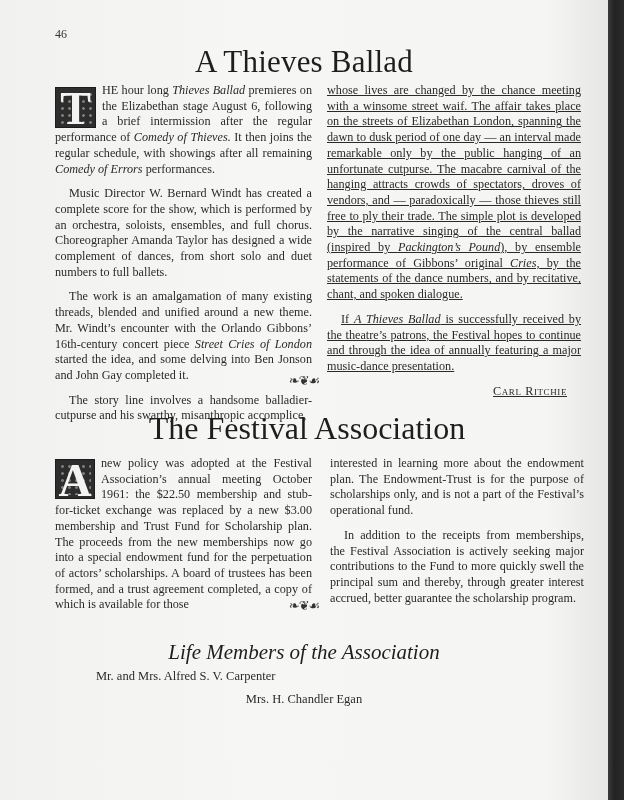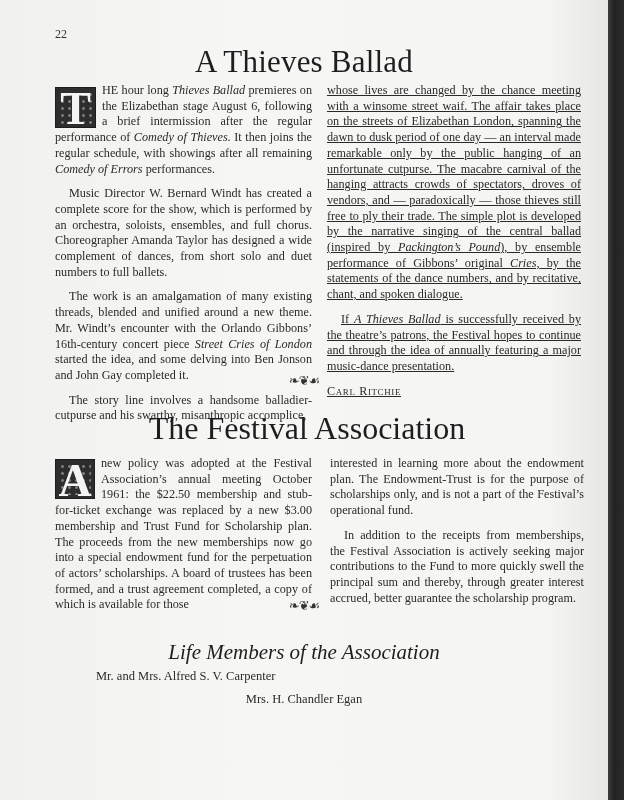--- a/index.html
+++ b/index.html
@@ -37,21 +37,21 @@
     border:1px solid #1c1c1c; box-sizing:border-box;
   }
   .drop::before {
     content:""; position:absolute; inset:3px;
     background-image:radial-gradient(circle,#bdbdbd 1.2px,transparent 1.6px);
     background-size:7px 7px; opacity:0.55;
   }
   .drop span { position:relative; font-weight:bold; }
   .drop.small { width:40px; height:40px; margin-top:3px; }
   .sig {
-    font-variant:small-caps; letter-spacing:0.6px; margin-top:12px;
+    text-align:right; font-variant:small-caps; letter-spacing:0.6px; margin-top:12px;
     text-indent:0 !important; padding-right:14px;
   }
   .orn {
     position:absolute; left:0; width:608px; text-align:center; font-size:13px;
     letter-spacing:-1px; color:#333;
   }
   .title2 {
     position:absolute; left:0; width:614px; top:410px; text-align:center;
     font-size:32px; color:#1e1e1e;
   }
@@ -62,21 +62,21 @@
   .member {
     position:absolute; font-size:12.5px; color:#2a2a2a; white-space:nowrap;
   }
   i { font-style:italic; }
 </style>
 </head>
 <body>
 
 <div class="page">
 
-  <div class="page-number">22</div>
+  <div class="page-number">46</div>
 
   <div class="title1">A Thieves Ballad</div>
 
   <div class="col" style="left:55px; top:83px; width:257px;">
     <p class="first">
       <span class="drop"><span>T</span></span>
       <span>HE hour long </span><i>Thieves Ballad</i><span> premieres on the Elizabethan stage August 6, following a brief intermission after the regular performance of </span><i>Comedy of Thieves.</i><span> It then joins the regular schedule, with showings after all remaining </span><i>Comedy of Errors</i><span> performances.</span>
     </p>
     <p><span>Music Director W. Bernard Windt has created a complete score for the show, which is performed by an orchestra, soloists, ensembles, and full chorus. Choreographer Amanda Taylor has de­signed a wide complement of dances, from short solo and duet numbers to full ballets.</span></p>
     <p><span>The work is an amalgamation of many existing threads, blended and unified around a new theme. Mr. Windt’s encounter with the Orlando Gibbons’ 16th-century concert piece </span><i>Street Cries of London</i><span> started the idea, and some delving into Ben Jonson and John Gay completed it.</span></p>

